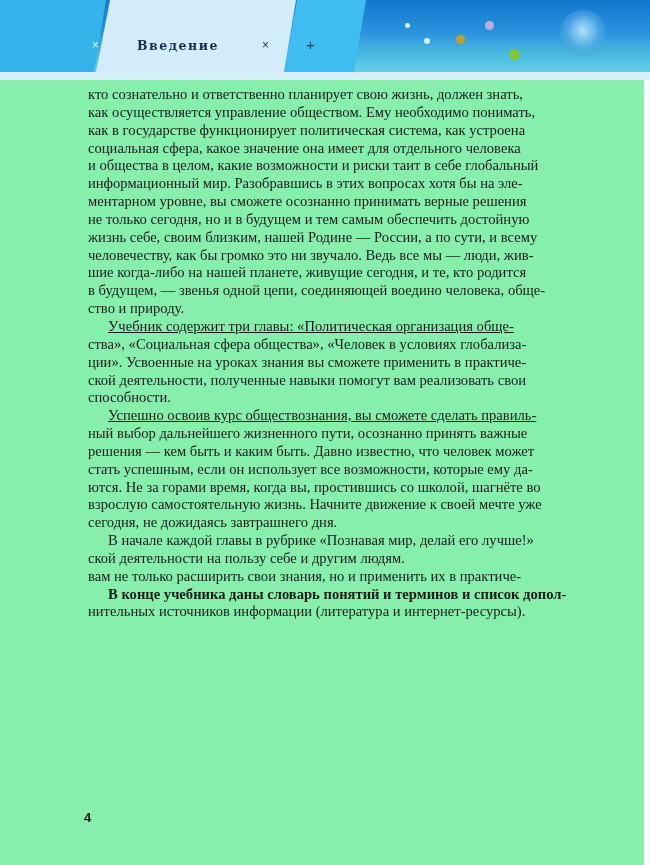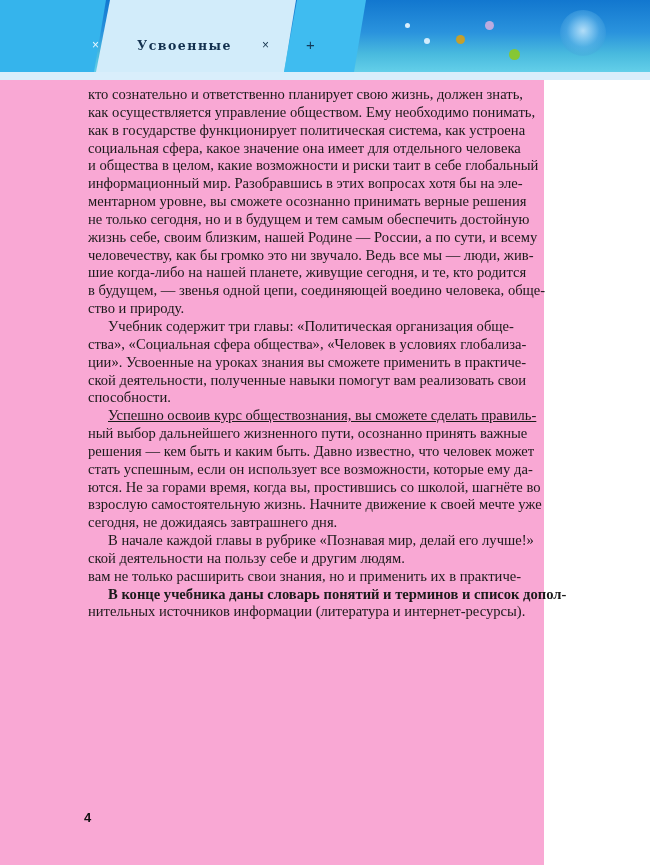--- a/index.html
+++ b/index.html
@@ -111,23 +111,23 @@
     left: 0; top: 72px;
     width: 650px; height: 3px;
     background: #c6e6f7;
     opacity: .85;
   }
 
   
   #page {
     position: absolute;
     left: 0; top: 80px;
-    width: 544px;
+    width: 644px;
     height: 785px;
-    background: #f9a8d4;
+    background: #86efac;
   }
   #textblock {
     position: absolute;
     left: 88px;
     top: 6px;
     width: 512px;
   }
   .para { margin: 0; }
   .line {
     font-family: "Liberation Serif", serif;
@@ -161,21 +161,21 @@
       <div class="dot" style="background: rgb(223, 242, 255); opacity: 0.92; left: 424px; top: 38px; width: 6px; height: 6px;"></div>
       <div class="dot" style="background: rgb(209, 160, 28); opacity: 0.92; left: 456px; top: 35px; width: 9px; height: 9px;"></div>
       <div class="dot" style="background: rgb(201, 174, 224); opacity: 0.92; left: 485px; top: 21px; width: 9px; height: 9px;"></div>
       <div class="dot" style="background: rgb(140, 200, 38); opacity: 0.92; left: 509px; top: 49px; width: 11px; height: 11px;"></div>
     </div>
 
   <div class="tab-inactive"></div>
   <div class="close-x" id="close-inactive">×</div>
 
   <div class="tab-active"></div>
-  <div class="tab-title">Усвоенные</div>
+  <div class="tab-title">Введение</div>
   <div class="close-x" id="close-active">×</div>
 
   <div class="tab-plus"></div>
   <div id="plus-btn">+</div>
 
   <div class="strip-inner"></div>
   <div class="strip"></div>
 </div>
 
 <div id="page">
@@ -189,21 +189,21 @@
         <span class="line">информационный мир. Разобравшись в этих вопросах хотя бы на эле-</span>
         <span class="line">ментарном уровне, вы сможете осознанно принимать верные решения</span>
         <span class="line">не только сегодня, но и в будущем и тем самым обеспечить достойную</span>
         <span class="line">жизнь себе, своим близким, нашей Родине — России, а по сути, и всему</span>
         <span class="line">человечеству, как бы громко это ни звучало. Ведь все мы — люди, жив-</span>
         <span class="line">шие когда-либо на нашей планете, живущие сегодня, и те, кто родится</span>
         <span class="line">в будущем, — звенья одной цепи, соединяющей воедино человека, обще-</span>
         <span class="line">ство и природу.</span>
       </div>
       <div class="para">
-        <span class="line" style="text-indent: 20px;">Учебник содержит три главы: «Политическая организация обще-</span>
+        <span class="line" style="text-indent: 20px; text-decoration: underline;">Учебник содержит три главы: «Политическая организация обще-</span>
         <span class="line">ства», «Социальная сфера общества», «Человек в условиях глобализа-</span>
         <span class="line">ции». Усвоенные на уроках знания вы сможете применить в практиче-</span>
         <span class="line">ской деятельности, полученные навыки помогут вам реализовать свои</span>
         <span class="line">способности.</span>
       </div>
       <div class="para">
         <span class="line" style="text-indent: 20px; text-decoration: underline;">Успешно освоив курс обществознания, вы сможете сделать правиль-</span>
         <span class="line">ный выбор дальнейшего жизненного пути, осознанно принять важные</span>
         <span class="line">решения — кем быть и каким быть. Давно известно, что человек может</span>
         <span class="line">стать успешным, если он использует все возможности, которые ему да-</span>

